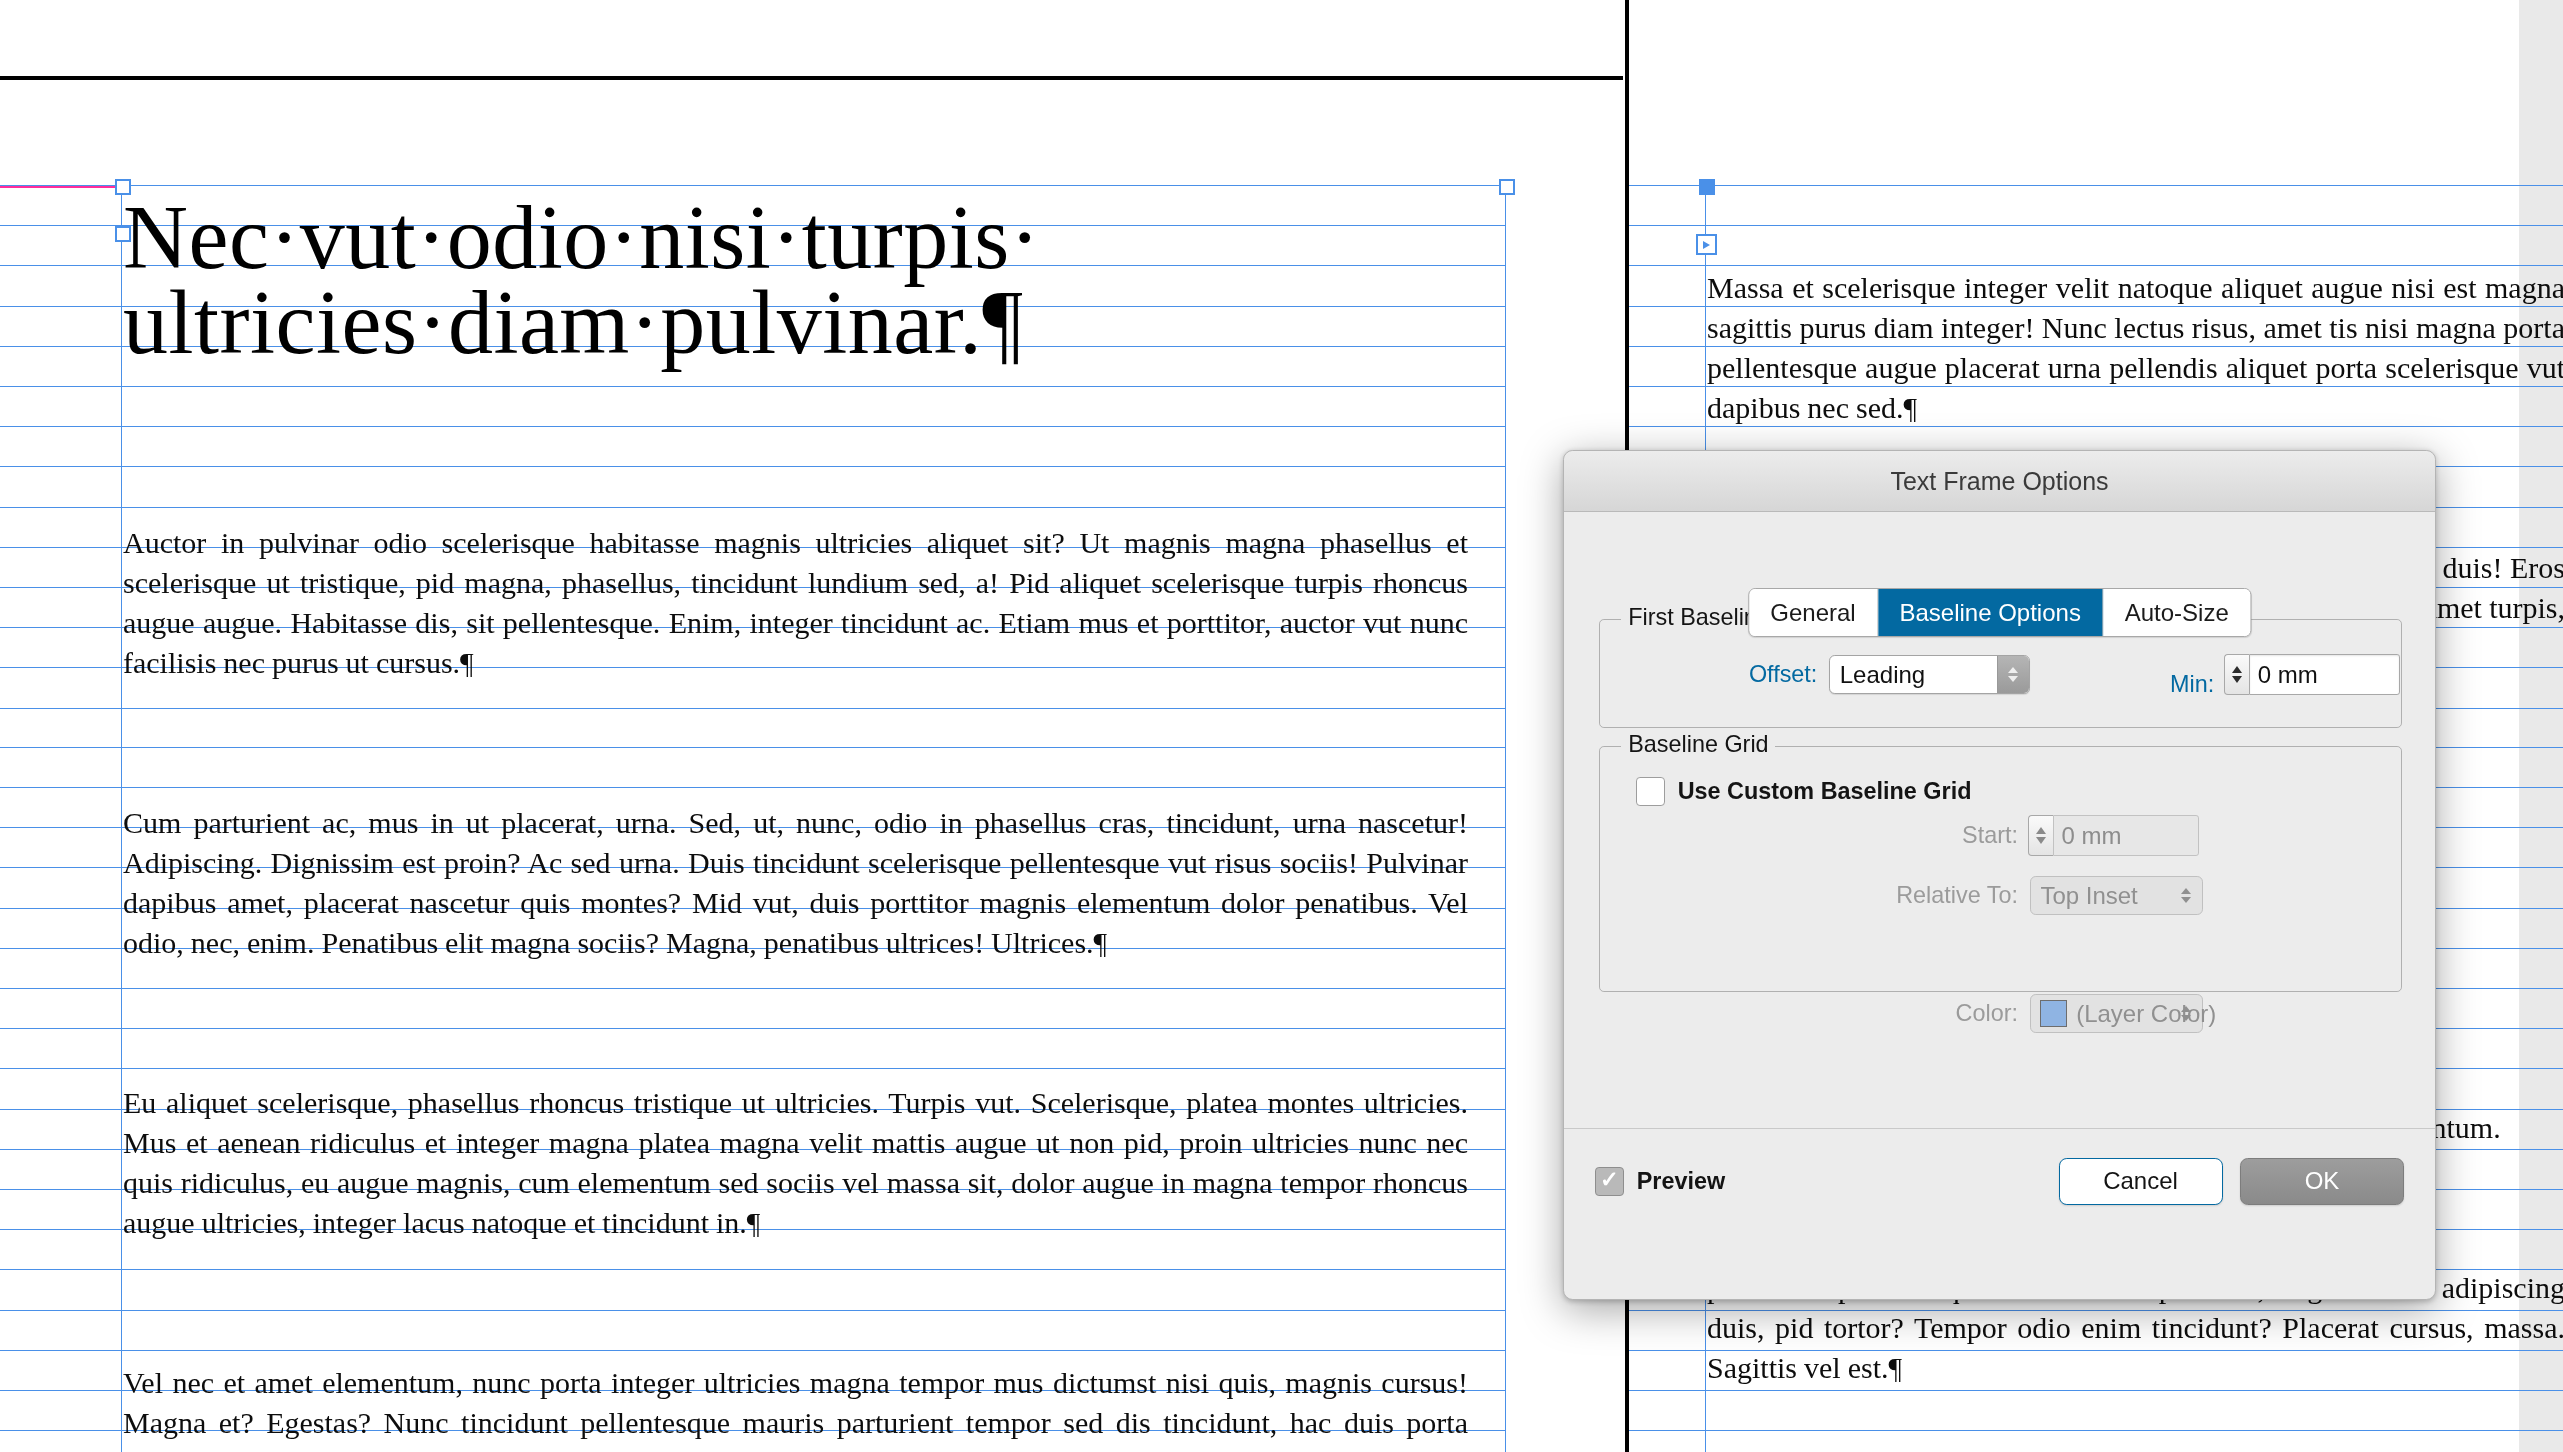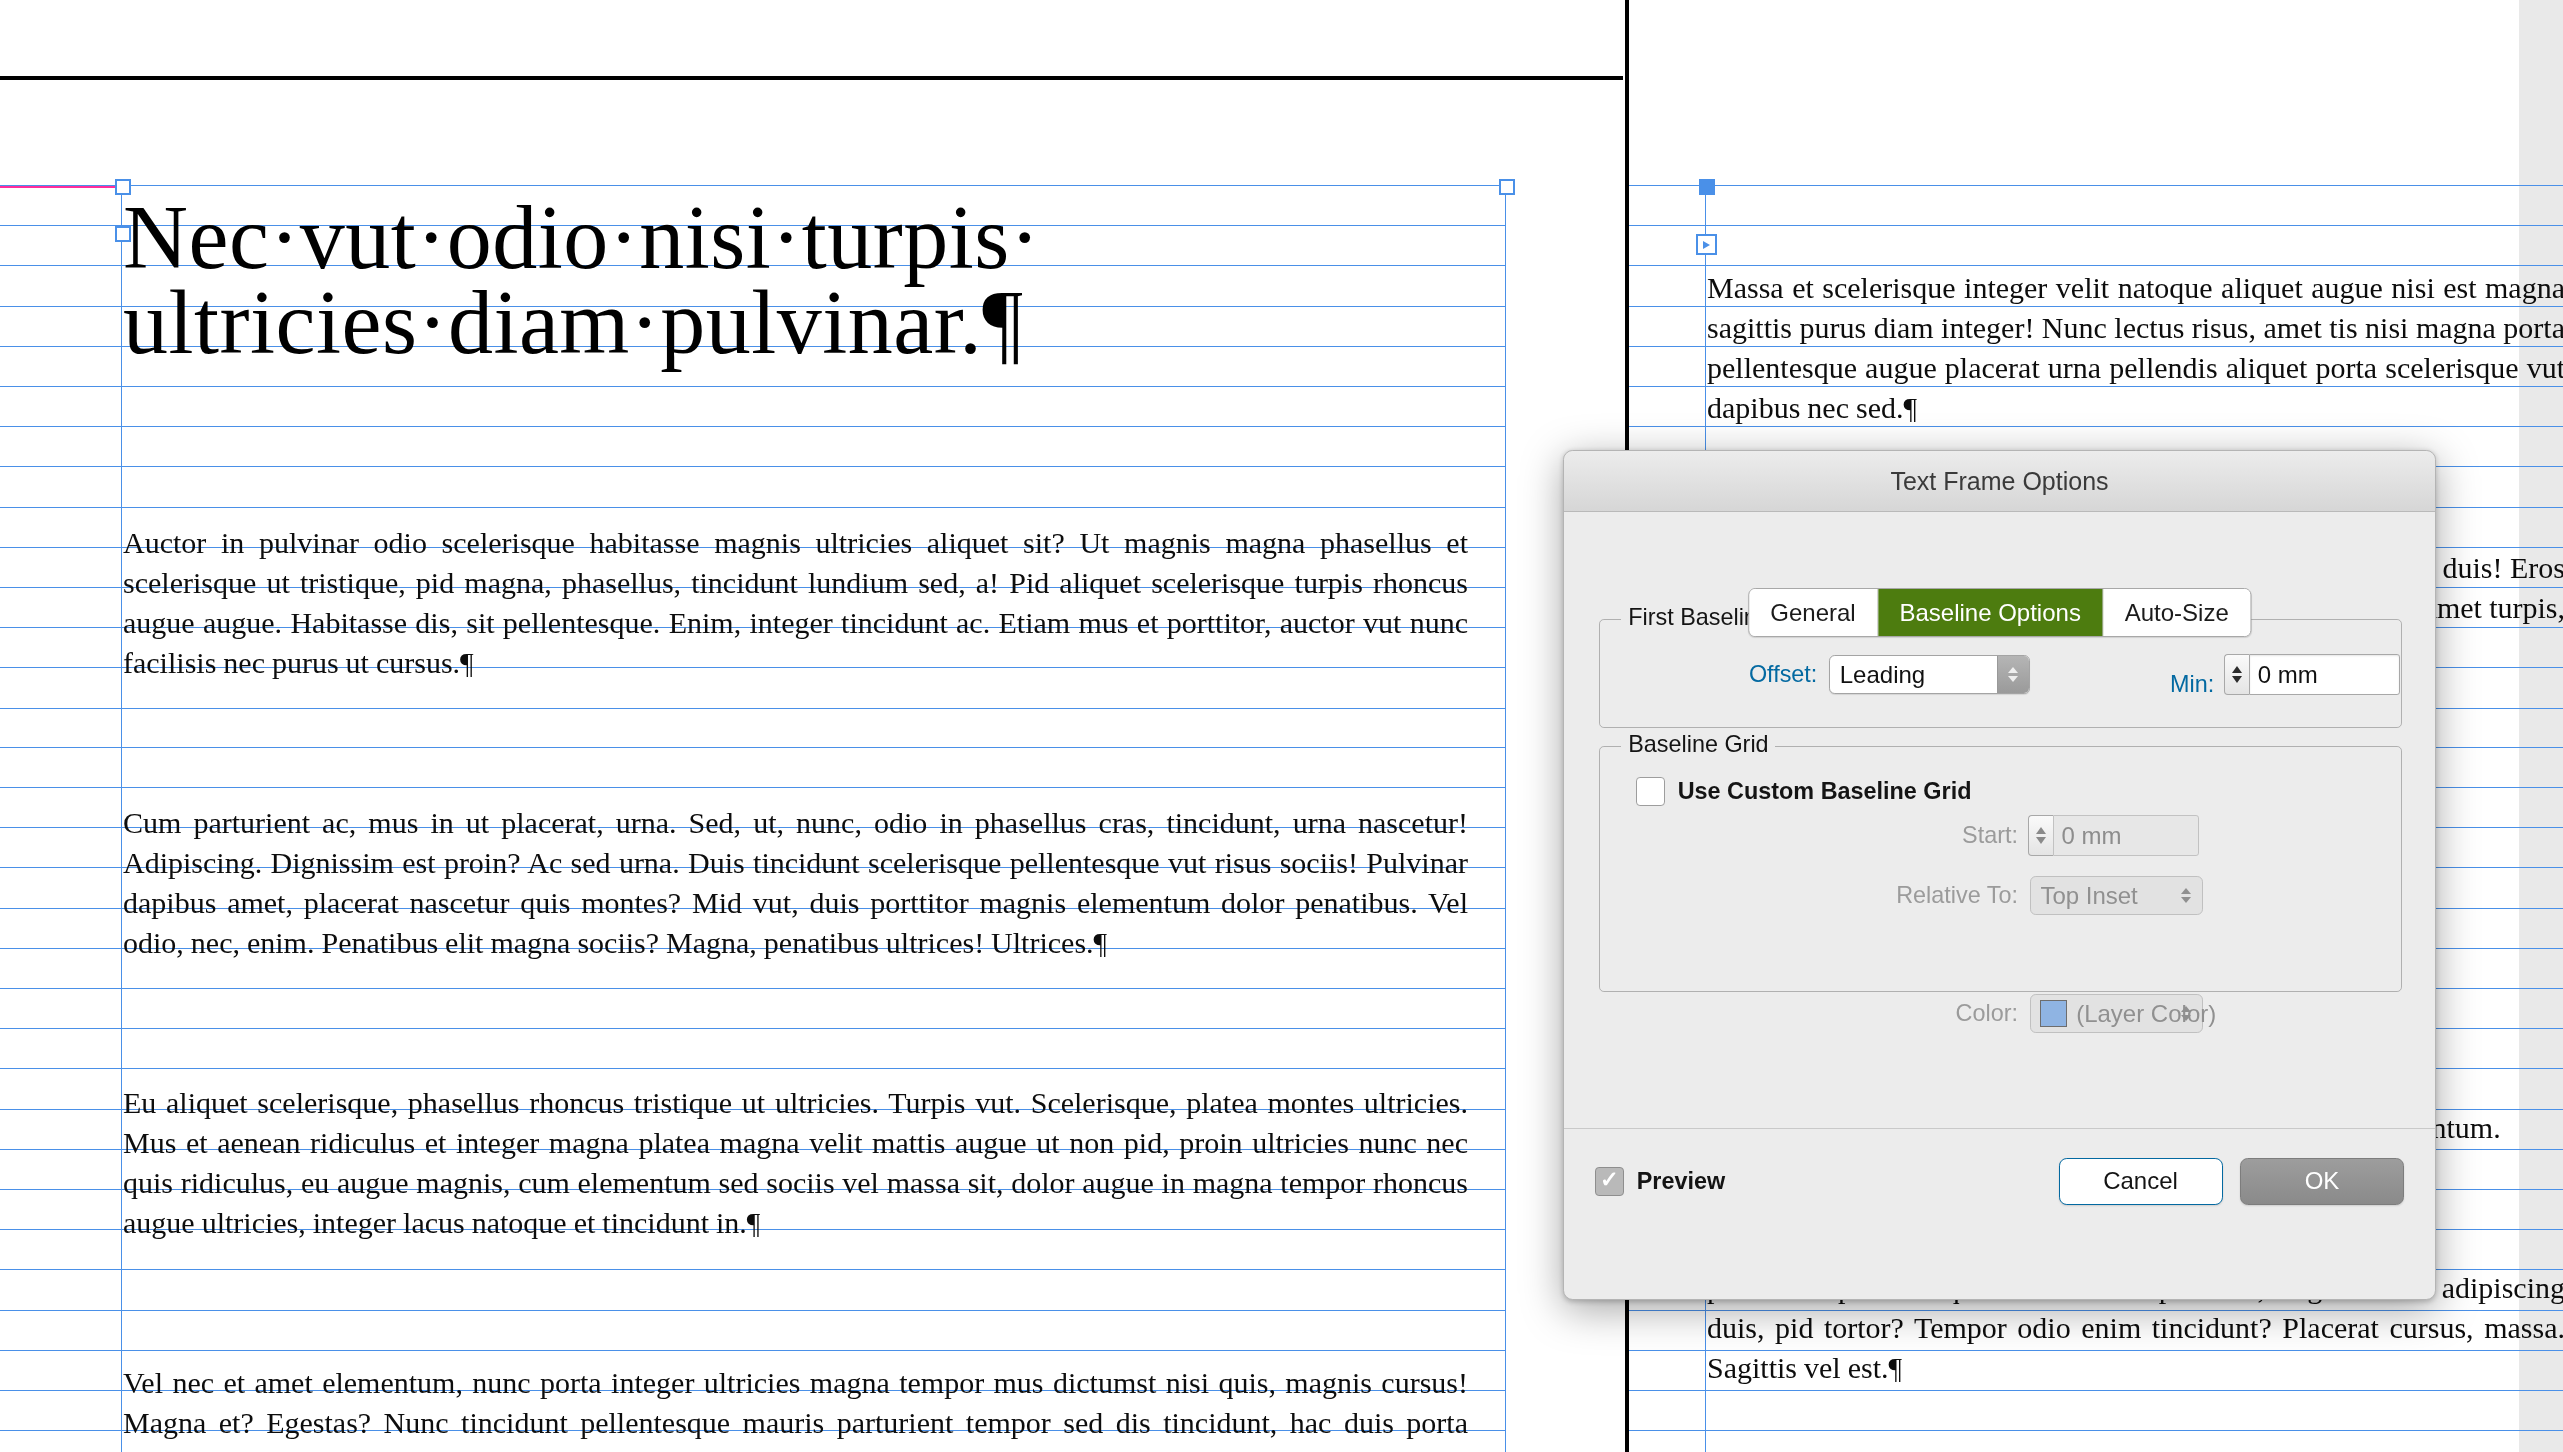--- a/index.html
+++ b/index.html
@@ -158,21 +158,21 @@
     font-size: 24px;
     color: #1b1b1b;
     background: #ffffff;
     border-right: 1px solid #bdbdbd;
     cursor: default;
     line-height: 1.15;
     white-space: nowrap;
   }
   .tab:last-child { border-right: none; }
   .tab.active {
-    background: #4d7c0f;
+    background: #0369a1;
     color: #ffffff;
   }
 
   
   .group {
     position: absolute;
     border: 1px solid #b0b0b0;
     border-radius: 4.9px;
     background: transparent;
   }

